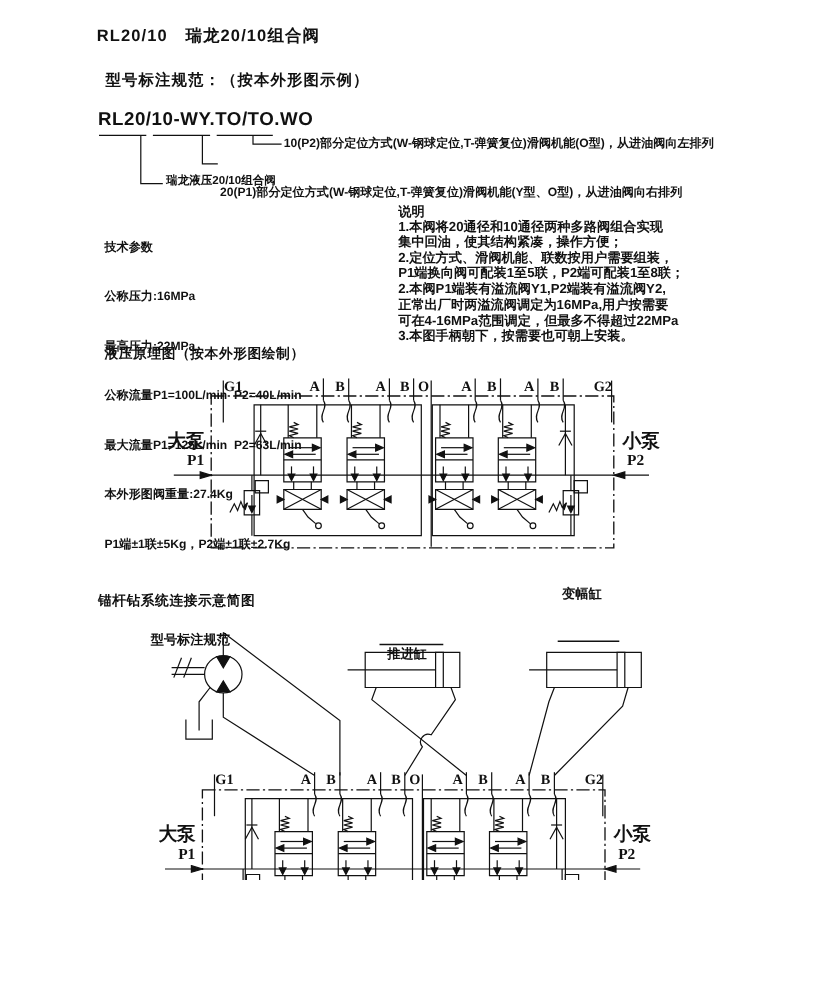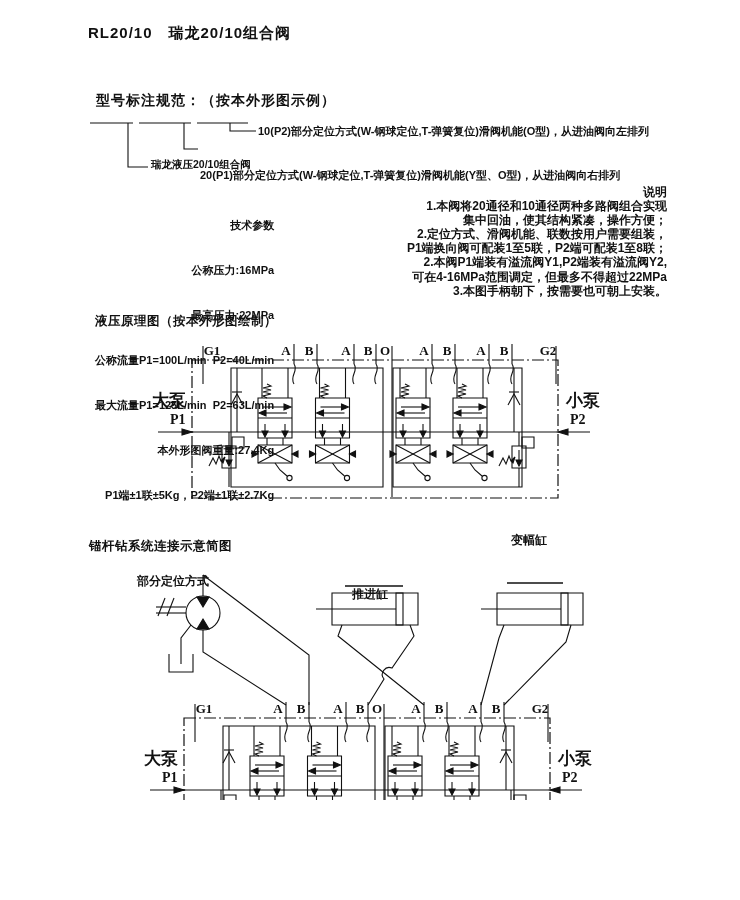--- a/index.html
+++ b/index.html
@@ -1,17 +1,17 @@
 <!DOCTYPE html>
 <html><head>
 <meta charset="utf-8">
 <style>
   html,body{margin:0;padding:0;background:#ffffff;}
   #page{position:relative;width:740px;height:800px;background:#ffffff;overflow:hidden;
-        font-family:"Liberation Sans",sans-serif;color:#111;font-weight:700;text-align:right;}
+        font-family:"Liberation Sans",sans-serif;color:#111;font-weight:700;}
   #art{position:absolute;left:0;top:0;}
   .txt{position:absolute;white-space:pre;line-height:1.15;}
   .title{font-size:15px;letter-spacing:1px;}
   .subtitle{font-size:14px;letter-spacing:1px;}
   .model{font-size:17px;letter-spacing:.5px;}
   .co1{font-size:11px;}
   .co3{font-size:10.5px;}
   .blockline{font-size:11px;line-height:15px;}
   .notes{font-size:12px;line-height:14.1px;width:305px;white-space:normal;}
   .notes div{white-space:pre;}
@@ -160,21 +160,22 @@
       <polyline points="571,625 566,642 504,705"></polyline>
     </g>
 
     <g>
       <polyline points="337,838 356,874 362,874"></polyline>
       <polyline points="419,840 466,872 472,872"></polyline>
     </g>
   </svg>
 
   <div class="txt title" style="left:88px;top:24px;">RL20/10　瑞龙20/10组合阀</div>
-  <div class="txt subtitle" style="left:96px;top:64px;margin-top:28px;">型号标注规范：（按本外形图示例）</div>
+  <div class="txt subtitle" style="left:96px;top:64px;">型号标注规范：（按本外形图示例）</div>
+  <div class="txt model" style="left:89px;top:99px;">RL20/10-WY.TO/TO.WO</div>
   <div class="txt co1" style="left:258px;top:125px;">10(P2)部分定位方式(W-钢球定位,T-弹簧复位)滑阀机能(O型)，从进油阀向左排列</div>
   <div class="txt co1" style="left:200px;top:144px;margin-top:25px;">20(P1)部分定位方式(W-钢球定位,T-弹簧复位)滑阀机能(Y型、O型)，从进油阀向右排列</div>
   <div class="txt co3" style="left:151px;top:158px;">瑞龙液压20/10组合阀</div>
 
   <div class="txt blockline" style="left:95px;top:188px;">
     <div>技术参数</div>
     <div>公称压力:16MPa</div>
     <div>最高压力:22MPa</div>
     <div>公称流量P1=100L/min  P2=40L/min</div>
     <div>最大流量P1=125L/min  P2=63L/min</div>
@@ -182,20 +183,21 @@
     <div>P1端±1联±5Kg，P2端±1联±2.7Kg</div>
   </div>
 
   <div class="txt notes" style="left:362px;top:185px;">
     <div>说明</div>
     <div>1.本阀将20通径和10通径两种多路阀组合实现</div>
     <div>集中回油，使其结构紧凑，操作方便；</div>
     <div>2.定位方式、滑阀机能、联数按用户需要组装，</div>
     <div>P1端换向阀可配装1至5联，P2端可配装1至8联；</div>
     <div>2.本阀P1端装有溢流阀Y1,P2端装有溢流阀Y2,</div>
+    <div>正常出厂时两溢流阀调定为16MPa,用户按需要</div>
     <div>可在4-16MPa范围调定，但最多不得超过22MPa</div>
     <div>3.本图手柄朝下，按需要也可朝上安装。</div>
   </div>
 
   <div class="txt sechead" style="left:95px;top:314px;">液压原理图（按本外形图绘制）</div>
   <div class="txt sechead" style="left:89px;top:539px;">锚杆钻系统连接示意简图</div>
 
   <div class="txt port" style="left:212px;top:344px;">G1</div>
   <div class="txt port" style="left:286px;top:344px;">A</div>
   <div class="txt port" style="left:309px;top:344px;">B</div>
@@ -206,21 +208,21 @@
   <div class="txt port" style="left:447px;top:344px;">B</div>
   <div class="txt port" style="left:481px;top:344px;">A</div>
   <div class="txt port" style="left:504px;top:344px;">B</div>
   <div class="txt port" style="left:548px;top:344px;">G2</div>
 
   <div class="txt pump" style="left:152px;top:391px;">大泵</div>
   <div class="txt pnum" style="left:170px;top:412px;">P1</div>
   <div class="txt pump" style="left:566px;top:391px;">小泵</div>
   <div class="txt pnum" style="left:570px;top:412px;">P2</div>
 
-  <div class="txt lbl12" style="left:137px;top:575px;">部分定位方式</div>
+  <div class="txt lbl12" style="left:137px;top:575px;">型号标注规范</div>
   <div class="txt lbl12" style="left:352px;top:588px;">推进缸</div>
   <div class="txt lbl12" style="left:511px;top:534px;">变幅缸</div>
 
   <div class="txt port" style="left:204px;top:702px;">G1</div>
   <div class="txt port" style="left:278px;top:702px;">A</div>
   <div class="txt port" style="left:301px;top:702px;">B</div>
   <div class="txt port" style="left:338px;top:702px;">A</div>
   <div class="txt port" style="left:360px;top:702px;">B</div>
   <div class="txt port" style="left:377px;top:702px;">O</div>
   <div class="txt port" style="left:416px;top:702px;">A</div>

